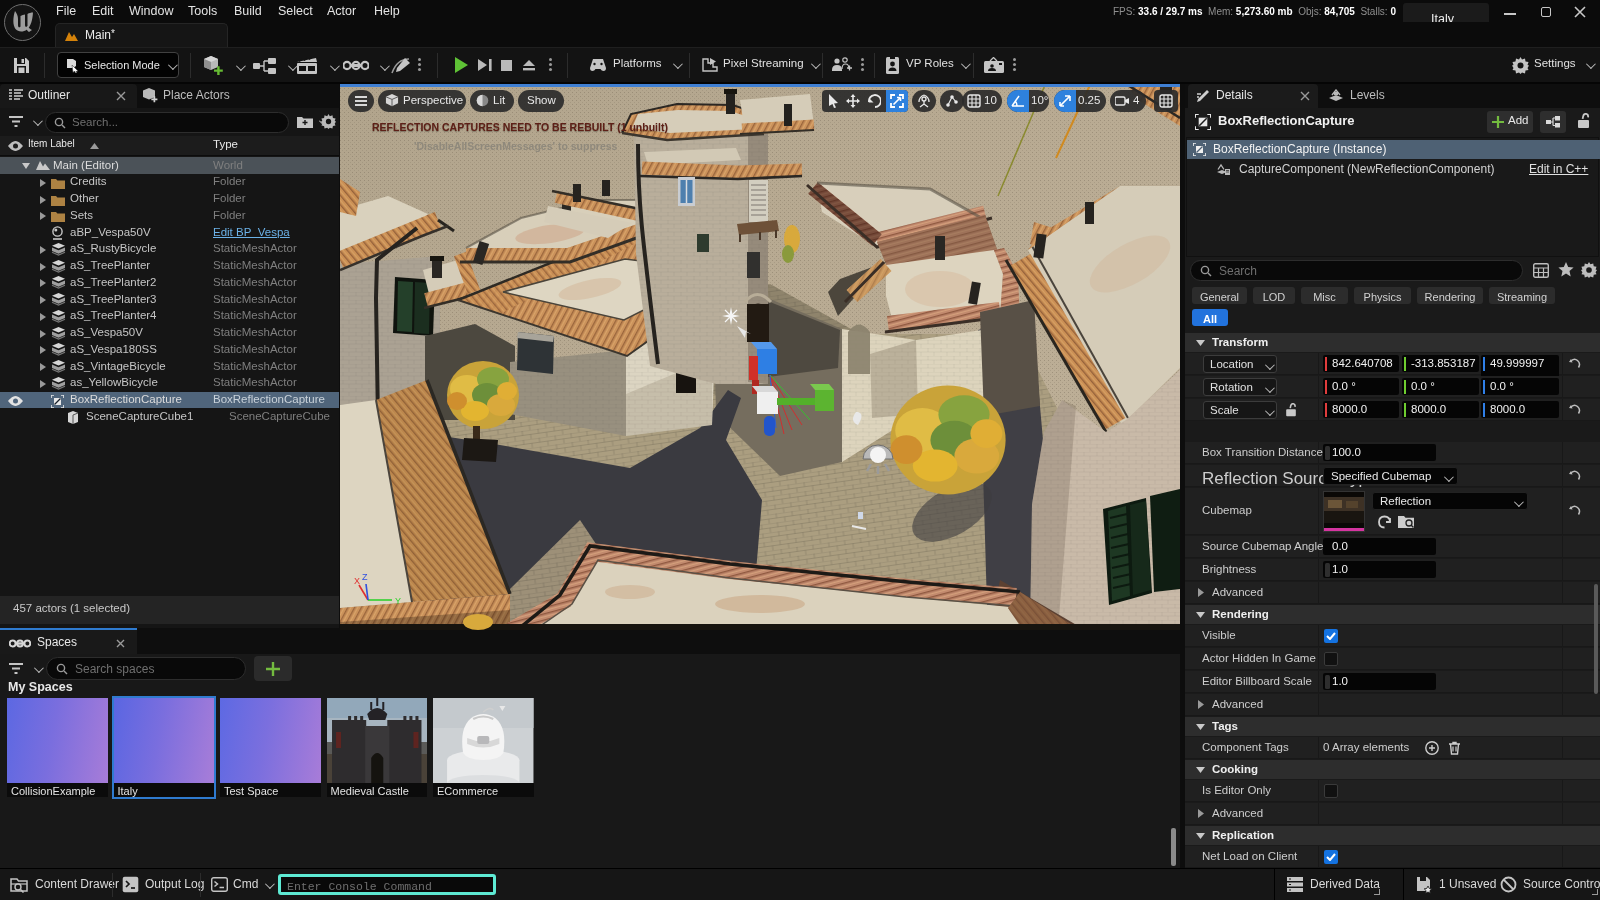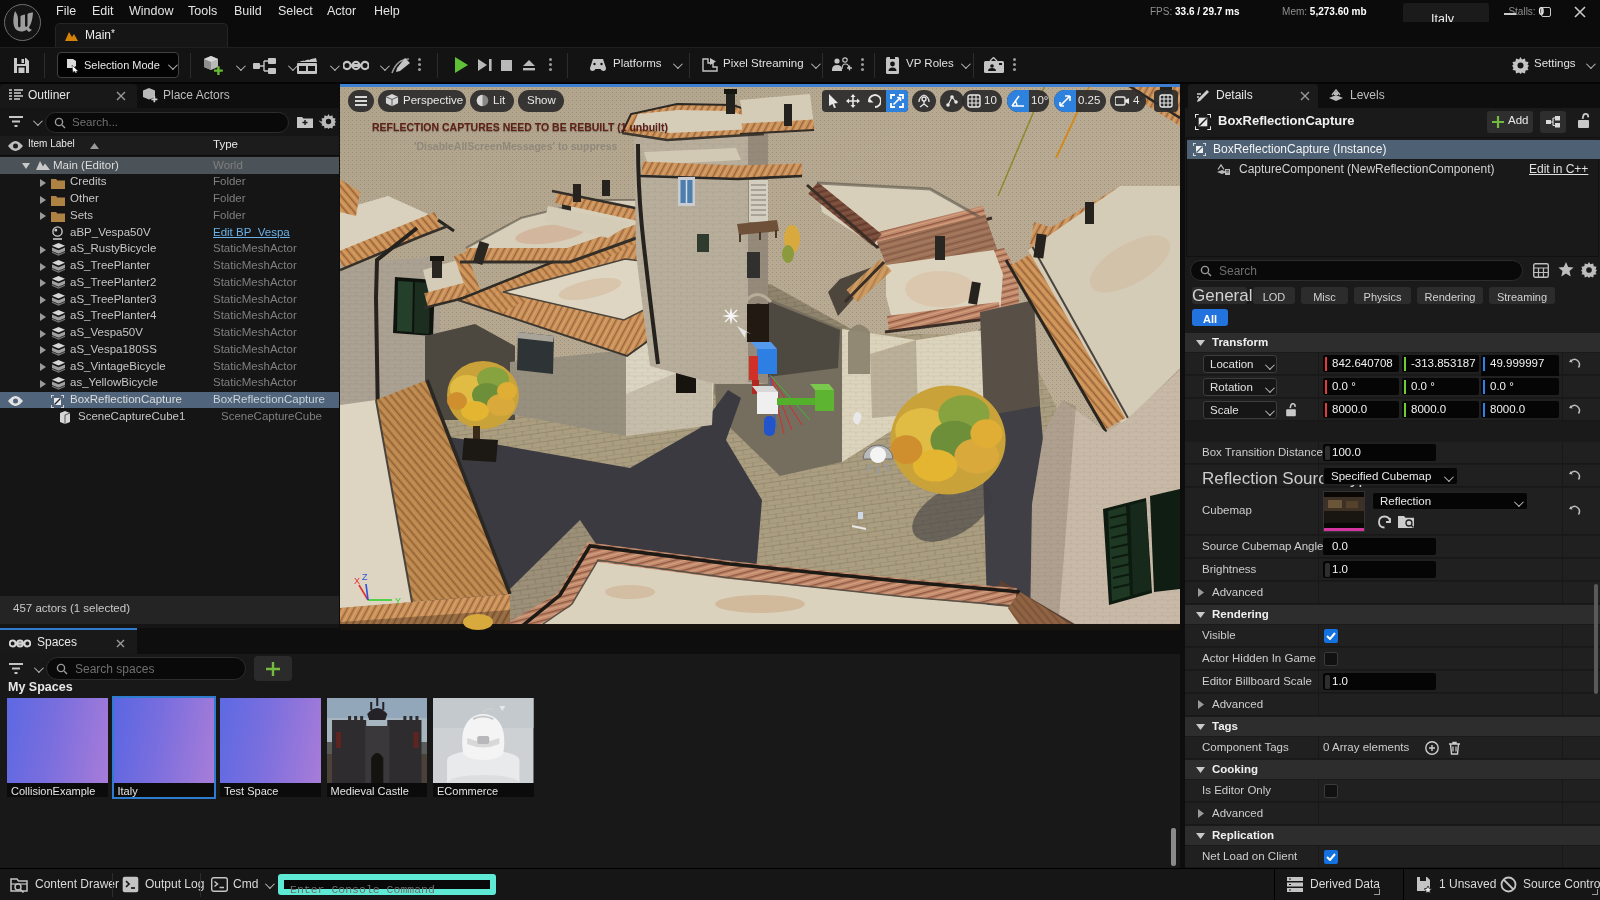--- a/index.html
+++ b/index.html
@@ -1,20 +1,20 @@
 <!DOCTYPE html>
 <html><head>
 <meta charset="utf-8">
 <style>
   * { margin:0; padding:0; box-sizing:border-box; }
   html,body { width:1600px; height:900px; overflow:hidden; background:#0d0d0d;
     font-family:"Liberation Sans", sans-serif; }
   .abs { position:absolute; }
   .txt { color:#cfcfcf; font-size:12px; white-space:nowrap; }
-  .dim { color:#8f8f8f;margin-left:37px; }
+  .dim { color:#8f8f8f; }
   .chev { display:inline-block; width:7px; height:7px; border-right:1.6px solid #b9b9b9; border-bottom:1.6px solid #b9b9b9; transform:rotate(45deg) translateY(-2px); margin-left:5px; vertical-align:2px; }
   .vsep { position:absolute; width:1px; background:#2c2c2c; }
 </style>
 </head>
 <body>
 
 <div class="abs" id="menubar" style="left:0;top:0;width:1600px;height:22px;background:#0b0b0b;">
   <div class="abs txt" style="left:56px;top:4px;color:#e3e3e3;font-size:12.5px;">File</div>
   <div class="abs txt" style="left:92px;top:4px;color:#e3e3e3;font-size:12.5px;">Edit</div>
   <div class="abs txt" style="left:129px;top:4px;color:#e3e3e3;font-size:12.5px;">Window</div>
@@ -405,21 +405,21 @@
           <rect x="3" y="3" width="7" height="7" fill="#e8e8e8"></rect>
           <path d="M3.5 9.5 L9.5 3.5" stroke="#17202a" stroke-width="1.2"></path>
         </svg>
     <div class="abs txt" style="left:70px;top:1.5px;color:#dcdcdc;font-size:11.5px;">BoxReflectionCapture</div>
     <svg class="abs" style="left:8px;top:4px;" width="15" height="10" viewBox="0 0 15 10">
           <path d="M7.5 0 C11 0 14 4 15 5 C14 6 11 10 7.5 10 C4 10 1 6 0 5 C1 4 4 0 7.5 0 Z" fill="#e3e3e3"></path>
           <circle cx="7.5" cy="5" r="2.5" fill="#50657b"></circle>
         </svg>
     <div class="abs txt" style="left:213px;top:1.5px;color:#c9d2da;font-size:11.5px;">BoxReflectionCapture</div>
     </div>
-    <div class="abs" style="left:8px;top:324.25px;width:339px;height:16.75px;text-align:center;">
+    <div class="abs" style="left:16px;top:324.25px;width:339px;height:16.75px;text-align:center;">
     <svg class="abs" style="left:51px;top:3px;" width="12" height="13" viewBox="0 0 12 13">
           <path d="M1 2 L6 0 L11 2 L11 11 L6 13 L1 11 Z" fill="#d6d6d6"></path>
           <path d="M6 4 L6 13" stroke="#555" stroke-width="1"></path>
           <path d="M6 4 L11 2" stroke="#555" stroke-width="1"></path>
         </svg>
     <div class="abs txt" style="left:70px;top:1.5px;color:#c6c6c6;font-size:11.5px;">SceneCaptureCube1</div>
     <div class="abs txt" style="left:213px;top:1.5px;color:#7f7f7f;font-size:11.5px;">SceneCaptureCube</div>
     </div>
   </div>
 
@@ -938,21 +938,21 @@
     </svg>
     <svg class="abs" style="left:373px;top:2px;" width="16" height="16" viewBox="0 0 16 16">
         <path d="M8 0 l2.2 5 5.4 0.5 -4.1 3.6 1.2 5.3 -4.7 -2.8 -4.7 2.8 1.2 -5.3 -4.1 -3.6 5.4 -0.5 z" fill="#bdbdbd"></path>
       </svg>
     <svg class="abs" style="left:396px;top:2px;" width="16" height="16" viewBox="0 0 17 17">
       <path d="M8.5 0 L10 2.5 L13 1.5 L13.5 4.5 L16.5 5 L15.5 8 L17 8.5 L15.5 11 L16.5 13 L13.5 13.5 L13 16.5 L10 15.5 L8.5 17 L7 15.5 L4 16.5 L3.5 13.5 L0.5 13 L1.5 11 L0 8.5 L1.5 8 L0.5 5 L3.5 4.5 L4 1.5 L7 2.5 Z" fill="#bdbdbd"></path>
       <circle cx="8.5" cy="8.5" r="3" fill="#1a1a1a"></circle>
     </svg>
   </div>
   <div class="abs" style="left:0;top:203px;width:415px;height:20px;">
-  <div class="abs" style="left:7px;top:0;width:55px;height:17px;background:#2c2c2c;border-radius:3px;text-align:center;"><span class="txt" style="color:#d2d2d2;font-size:17px;line-height:17px;">General</span></div>
+  <div class="abs" style="left:7px;top:0;width:55px;height:17px;background:#2c2c2c;border-radius:3px;text-align:center;"><span class="txt" style="color:#d2d2d2;font-size:11px;line-height:17px;">General</span></div>
   <div class="abs" style="left:68px;top:0;width:42px;height:17px;background:#2c2c2c;border-radius:3px;text-align:center;"><span class="txt" style="color:#d2d2d2;font-size:11px;line-height:17px;">LOD</span></div>
   <div class="abs" style="left:116px;top:0;width:47px;height:17px;background:#2c2c2c;border-radius:3px;text-align:center;"><span class="txt" style="color:#d2d2d2;font-size:11px;line-height:17px;">Misc</span></div>
   <div class="abs" style="left:169px;top:0;width:57px;height:17px;background:#2c2c2c;border-radius:3px;text-align:center;"><span class="txt" style="color:#d2d2d2;font-size:11px;line-height:17px;">Physics</span></div>
   <div class="abs" style="left:232px;top:0;width:66px;height:17px;background:#2c2c2c;border-radius:3px;text-align:center;"><span class="txt" style="color:#d2d2d2;font-size:11px;line-height:17px;">Rendering</span></div>
   <div class="abs" style="left:304px;top:0;width:66px;height:17px;background:#2c2c2c;border-radius:3px;text-align:center;"><span class="txt" style="color:#d2d2d2;font-size:11px;line-height:17px;">Streaming</span></div>
   </div>
   <div class="abs" style="left:7px;top:225px;width:36px;height:17px;background:#2273dd;border-radius:3px;text-align:center;"><span class="txt" style="color:#fff;font-size:11px;line-height:17px;font-weight:bold;">All</span></div>
   <div class="abs" style="left:0;top:249px;width:415px;height:20px;background:#2d2d2d;border-bottom:1px solid #1a1a1a;">
       <svg class="abs" style="left:11px;top:7px;" width="9" height="6">
         <path d="M0 0 L9 0 L4.5 6 Z" fill="#c9c9c9"></path>
@@ -1221,21 +1221,21 @@
   </svg>
   <div class="abs txt" style="left:145px;top:8px;color:#dadada;">Output Log</div>
   <div class="vsep" style="left:200px;top:4px;height:24px;"></div>
   <svg class="abs" style="left:211px;top:8px;" width="17" height="15" viewBox="0 0 17 15">
     <rect x="0.7" y="0.7" width="15.6" height="13.6" rx="2" fill="none" stroke="#c4c4c4" stroke-width="1.4"></rect>
     <path d="M3.5 4.5 l3 2.5 l-3 2.5" stroke="#c4c4c4" stroke-width="1.5" fill="none"></path>
     <path d="M8.5 10.5 h4.5" stroke="#c4c4c4" stroke-width="1.5"></path>
   </svg>
   <div class="abs txt" style="left:233px;top:8px;color:#dadada;">Cmd</div>
   <span class="chev abs" style="left:260px;top:13px;"></span>
-  <div class="abs" style="left:278px;top:5px;width:218px;height:21px;background:#090909;border:6px solid #5eead4;border-radius:3px;">
+  <div class="abs" style="left:278px;top:5px;width:218px;height:21px;background:#090909;border:3px solid #5eead4;border-radius:3px;">
     <div class="abs" style="left:6px;top:3px;color:#6e6e6e;font-family:'Liberation Mono',monospace;font-size:11.5px;white-space:nowrap;">Enter Console Command</div>
   </div>
   <div class="vsep" style="left:1274px;top:0px;height:32px;background:#000;"></div>
   <svg class="abs" style="left:1286px;top:7px;" width="18" height="17" viewBox="0 0 18 17">
     <rect x="1" y="1" width="16" height="4" fill="#c4c4c4"></rect>
       <rect x="1" y="6.5" width="16" height="4" fill="#c4c4c4"></rect>
       <rect x="1" y="12" width="16" height="4" fill="#c4c4c4"></rect>
     <path d="M3 3 h2 M3 8.5 h2 M3 14 h2" stroke="#161616" stroke-width="1.2"></path>
   </svg>
   <div class="abs txt" style="left:1310px;top:8px;color:#dadada;">Derived Data</div>

